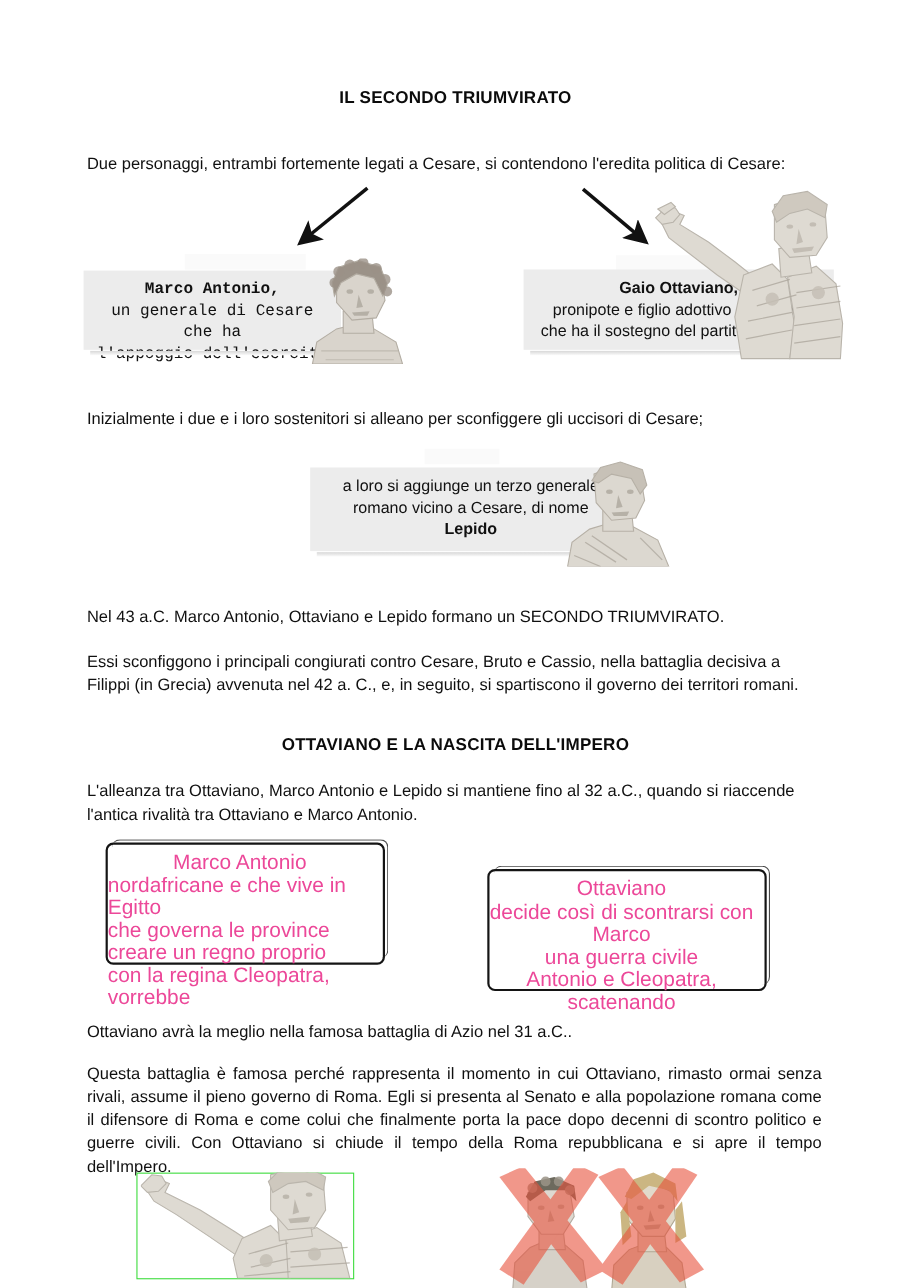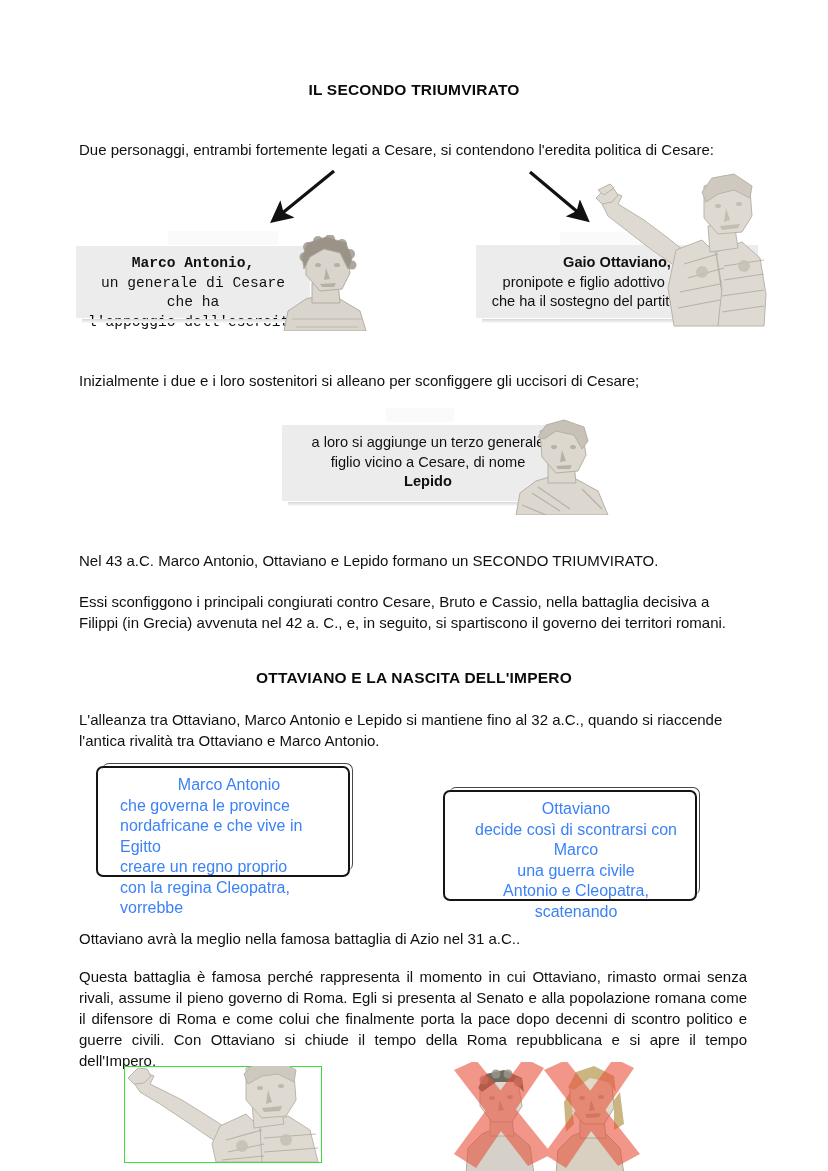--- a/index.html
+++ b/index.html
@@ -66,24 +66,24 @@
     z-index:1;
   }
 
   
   .hbox{
     position:absolute;
     background:#ffffff;
     border:2.2px solid #141414;
     border-radius:7px;
     box-sizing:border-box;
-    font-size:16px;
+    font-size:19px;
     line-height:20.5px;
-    color:#3b82f6;
-    padding:7px 10px 8px 22px;
+    color:#ec4899;
+    padding:7px 10px 8px 0;
     z-index:3;
   }
   .hbox:before{
     content:"";
     position:absolute;
     left:4px;top:-5px;right:-5px;bottom:4px;
     border-top:1.6px solid #2a2a2a;
     border-right:1.6px solid #2a2a2a;
     border-radius:7px;
     pointer-events:none;
@@ -229,21 +229,21 @@
     <span class="ln">pronipote e figlio adottivo di Cesare</span>
     <span class="ln">che ha il sostegno del partito popolare.</span>
   </div>
 
   <div class="para" style="top:370px;">Inizialmente i due e i loro sostenitori si alleano per sconfiggere gli uccisori di Cesare;</div>
 
   <div class="artifact" style="left:386px;top:408px;width:68px;height:14px;"></div>
 
   <div class="card" style="left:282px;top:425px;width:292px;height:76px;">
     <span class="ln">a loro si aggiunge un terzo generale</span>
-    <span class="ln">figlio vicino a Cesare, di nome</span>
+    <span class="ln">romano vicino a Cesare, di nome</span>
     <span class="ttl">Lepido</span>
   </div>
 
   <div class="fig" style="left:512px;top:419px;">
     <svg width="106" height="96" viewBox="0 0 106 96">
       <g fill="#dcd8d0" stroke="#b6b0a6" stroke-width="1">
         <path d="M4 96 L8 74 L24 62 L44 56 L64 60 L86 72 L96 96 Z"></path>
         <path d="M36 44 L62 44 L64 64 L36 64 Z"></path>
         <path d="M28 12 L48 4 L70 12 L74 36 L66 52 L44 54 L30 38 Z"></path>
         <path d="M26 18 L34 6 L52 1 L72 8 L76 22 L70 30 L62 16 L44 12 L32 20 Z" fill="#c7c1b7"></path>
@@ -271,22 +271,22 @@
   <div class="para" style="top:591px;width:665px;">
     <span>Essi sconfiggono i principali congiurati contro Cesare, Bruto e Cassio, nella battaglia decisiva a </span><b>Filippi</b><span> (in Grecia) avvenuta nel 42 a. C., e, in seguito, si spartiscono il governo dei territori romani.</span>
   </div>
 
   <div class="h-title" style="top:669px;">OTTAVIANO E LA NASCITA DELL'IMPERO</div>
 
   <div class="para" style="top:709px;width:666px;">L'alleanza tra Ottaviano, Marco Antonio e Lepido si mantiene fino al 32 a.C., quando si riaccende l'antica rivalità tra Ottaviano e Marco Antonio.</div>
 
   <div class="hbox" style="left:96px;top:766px;width:254px;height:111px;">
     <span class="ctr">Marco Antonio</span>
+    <span class="lft">nordafricane e che vive in Egitto</span>
     <span class="lft">che governa le province</span>
-    <span class="lft">nordafricane e che vive in Egitto</span>
     <span class="lft">creare un regno proprio</span>
     <span class="lft">con la regina Cleopatra, vorrebbe</span>
   </div>
 
   <div class="hbox" style="left:443px;top:790px;width:254px;height:111px;">
     <span class="ctr">Ottaviano</span>
     <span class="ctr">decide così di scontrarsi con Marco</span>
     <span class="ctr">una guerra civile</span>
     <span class="ctr">Antonio e Cleopatra, scatenando</span>
   </div>

